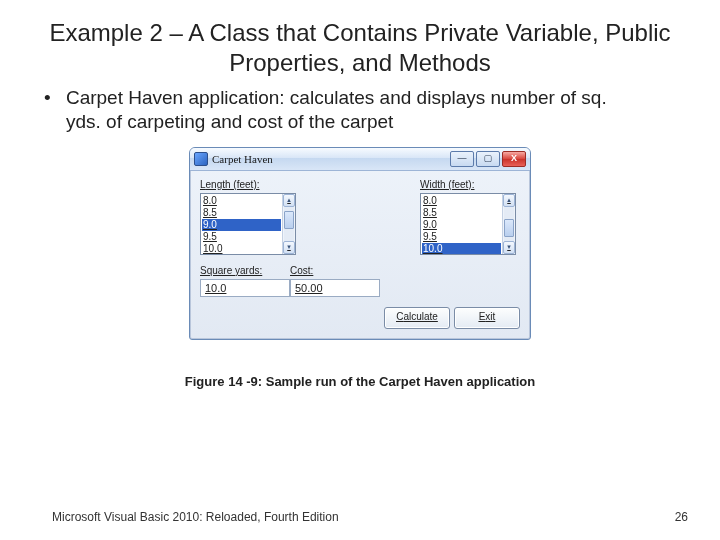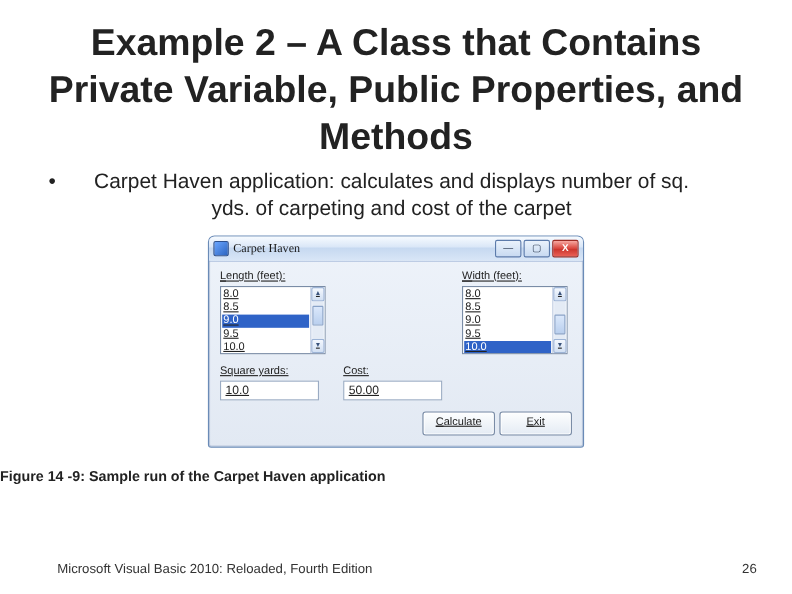--- a/index.html
+++ b/index.html
@@ -6,41 +6,40 @@
     margin: 0;
     width: 720px;
     height: 540px;
     background: #fff;
     font-family: Arial, Helvetica, sans-serif;
     color: #222;
     position: relative;
     overflow: hidden;
   }
   .slide-title {
-    font-size: 34px;
+    font-size: 24px;
     text-align: center;
     margin: 18px 40px 8px 40px;
     line-height: 1.25;
-    font-weight: bold;
+    font-weight: normal;
   }
   .bullet-row {
     margin: 8px 44px 0 44px;
     font-size: 19px;
     line-height: 1.28;
   }
   .bullet-dot {
     display: inline-block;
     vertical-align: top;
   }
   .bullet-text {
     display: inline-block;
     vertical-align: top;
     margin-left: 10px;
     width: 580px;
-    text-align: center;
   }
   .app-window {
     width: 340px;
     margin: 12px auto 0 auto;
     border: 1px solid #6a8bb7;
     border-radius: 6px 6px 3px 3px;
     background: linear-gradient(#eef3fa, #e2e9f3);
     box-shadow: 0 0 0 1px #b9c6db inset;
     font-family: "Segoe UI", Tahoma, sans-serif;
     font-size: 10px;
@@ -135,21 +134,20 @@
   }
   .sb-track { flex: 1; background: #e4ebf5; margin: 0 1px; position: relative; }
   .sb-thumb {
     position: absolute; left: 0; right: 0;
     background: linear-gradient(#dbe8fb,#b9cfee);
     border: 1px solid #8aa3c8;
     border-radius: 1px;
   }
   .out-row {
     display: flex;
-    gap: 22px;
     margin-top: 10px;
   }
   .out-col .out-label { font-size: 10px; margin-bottom: 3px; }
   .out-box {
     width: 90px;
     height: 18px;
     border: 1px solid #9aabc3;
     background: #fff;
     font-size: 11px;
     padding: 2px 4px;
@@ -166,23 +164,24 @@
     height: 20px;
     border: 1px solid #7a8ca6;
     border-radius: 3px;
     background: linear-gradient(#fdfefe,#e4ebf4);
     font-size: 10px;
     text-align: center;
     line-height: 18px;
     box-shadow: 0 0 0 1px #fff inset;
   }
   .fig-caption {
+    text-align: center;
     font-size: 13px;
     font-weight: bold;
-    margin-top: 18px;
+    margin-top: 34px;
   }
   .footer {
     position: absolute;
     bottom: 16px;
     left: 32px;
     right: 32px;
     font-size: 12px;
     color: #333;
     display: flex;
     justify-content: space-between;

